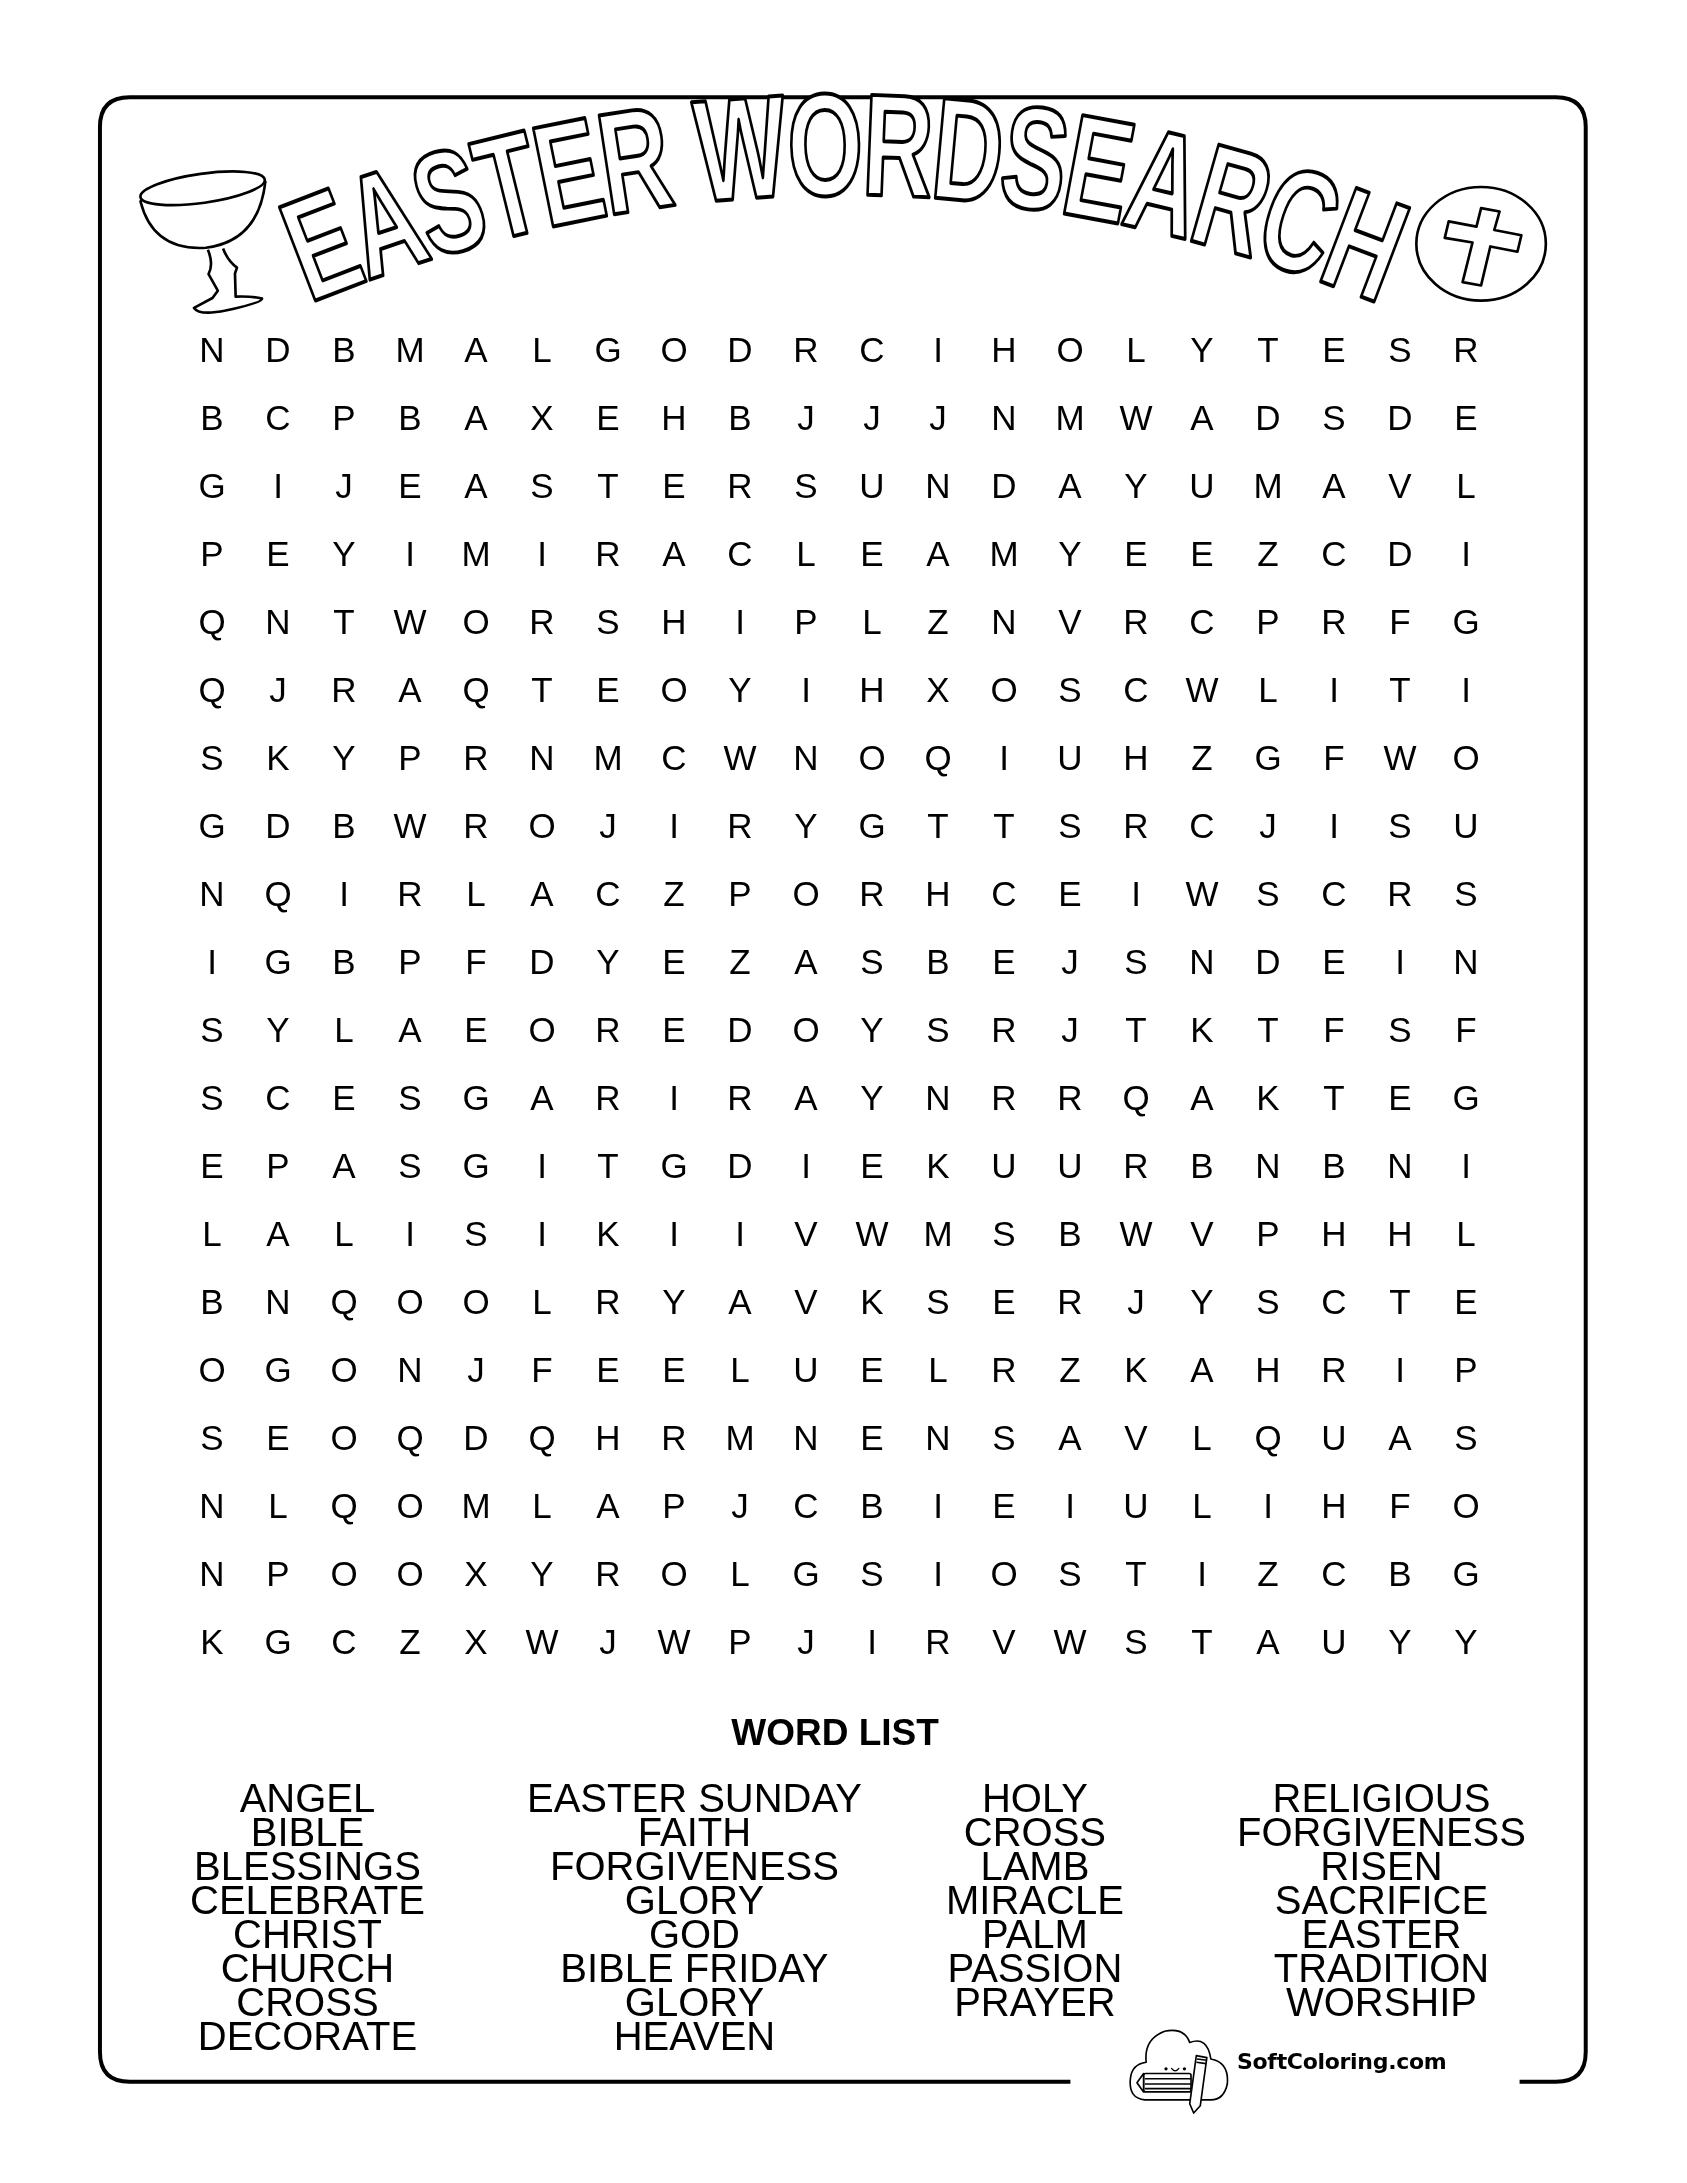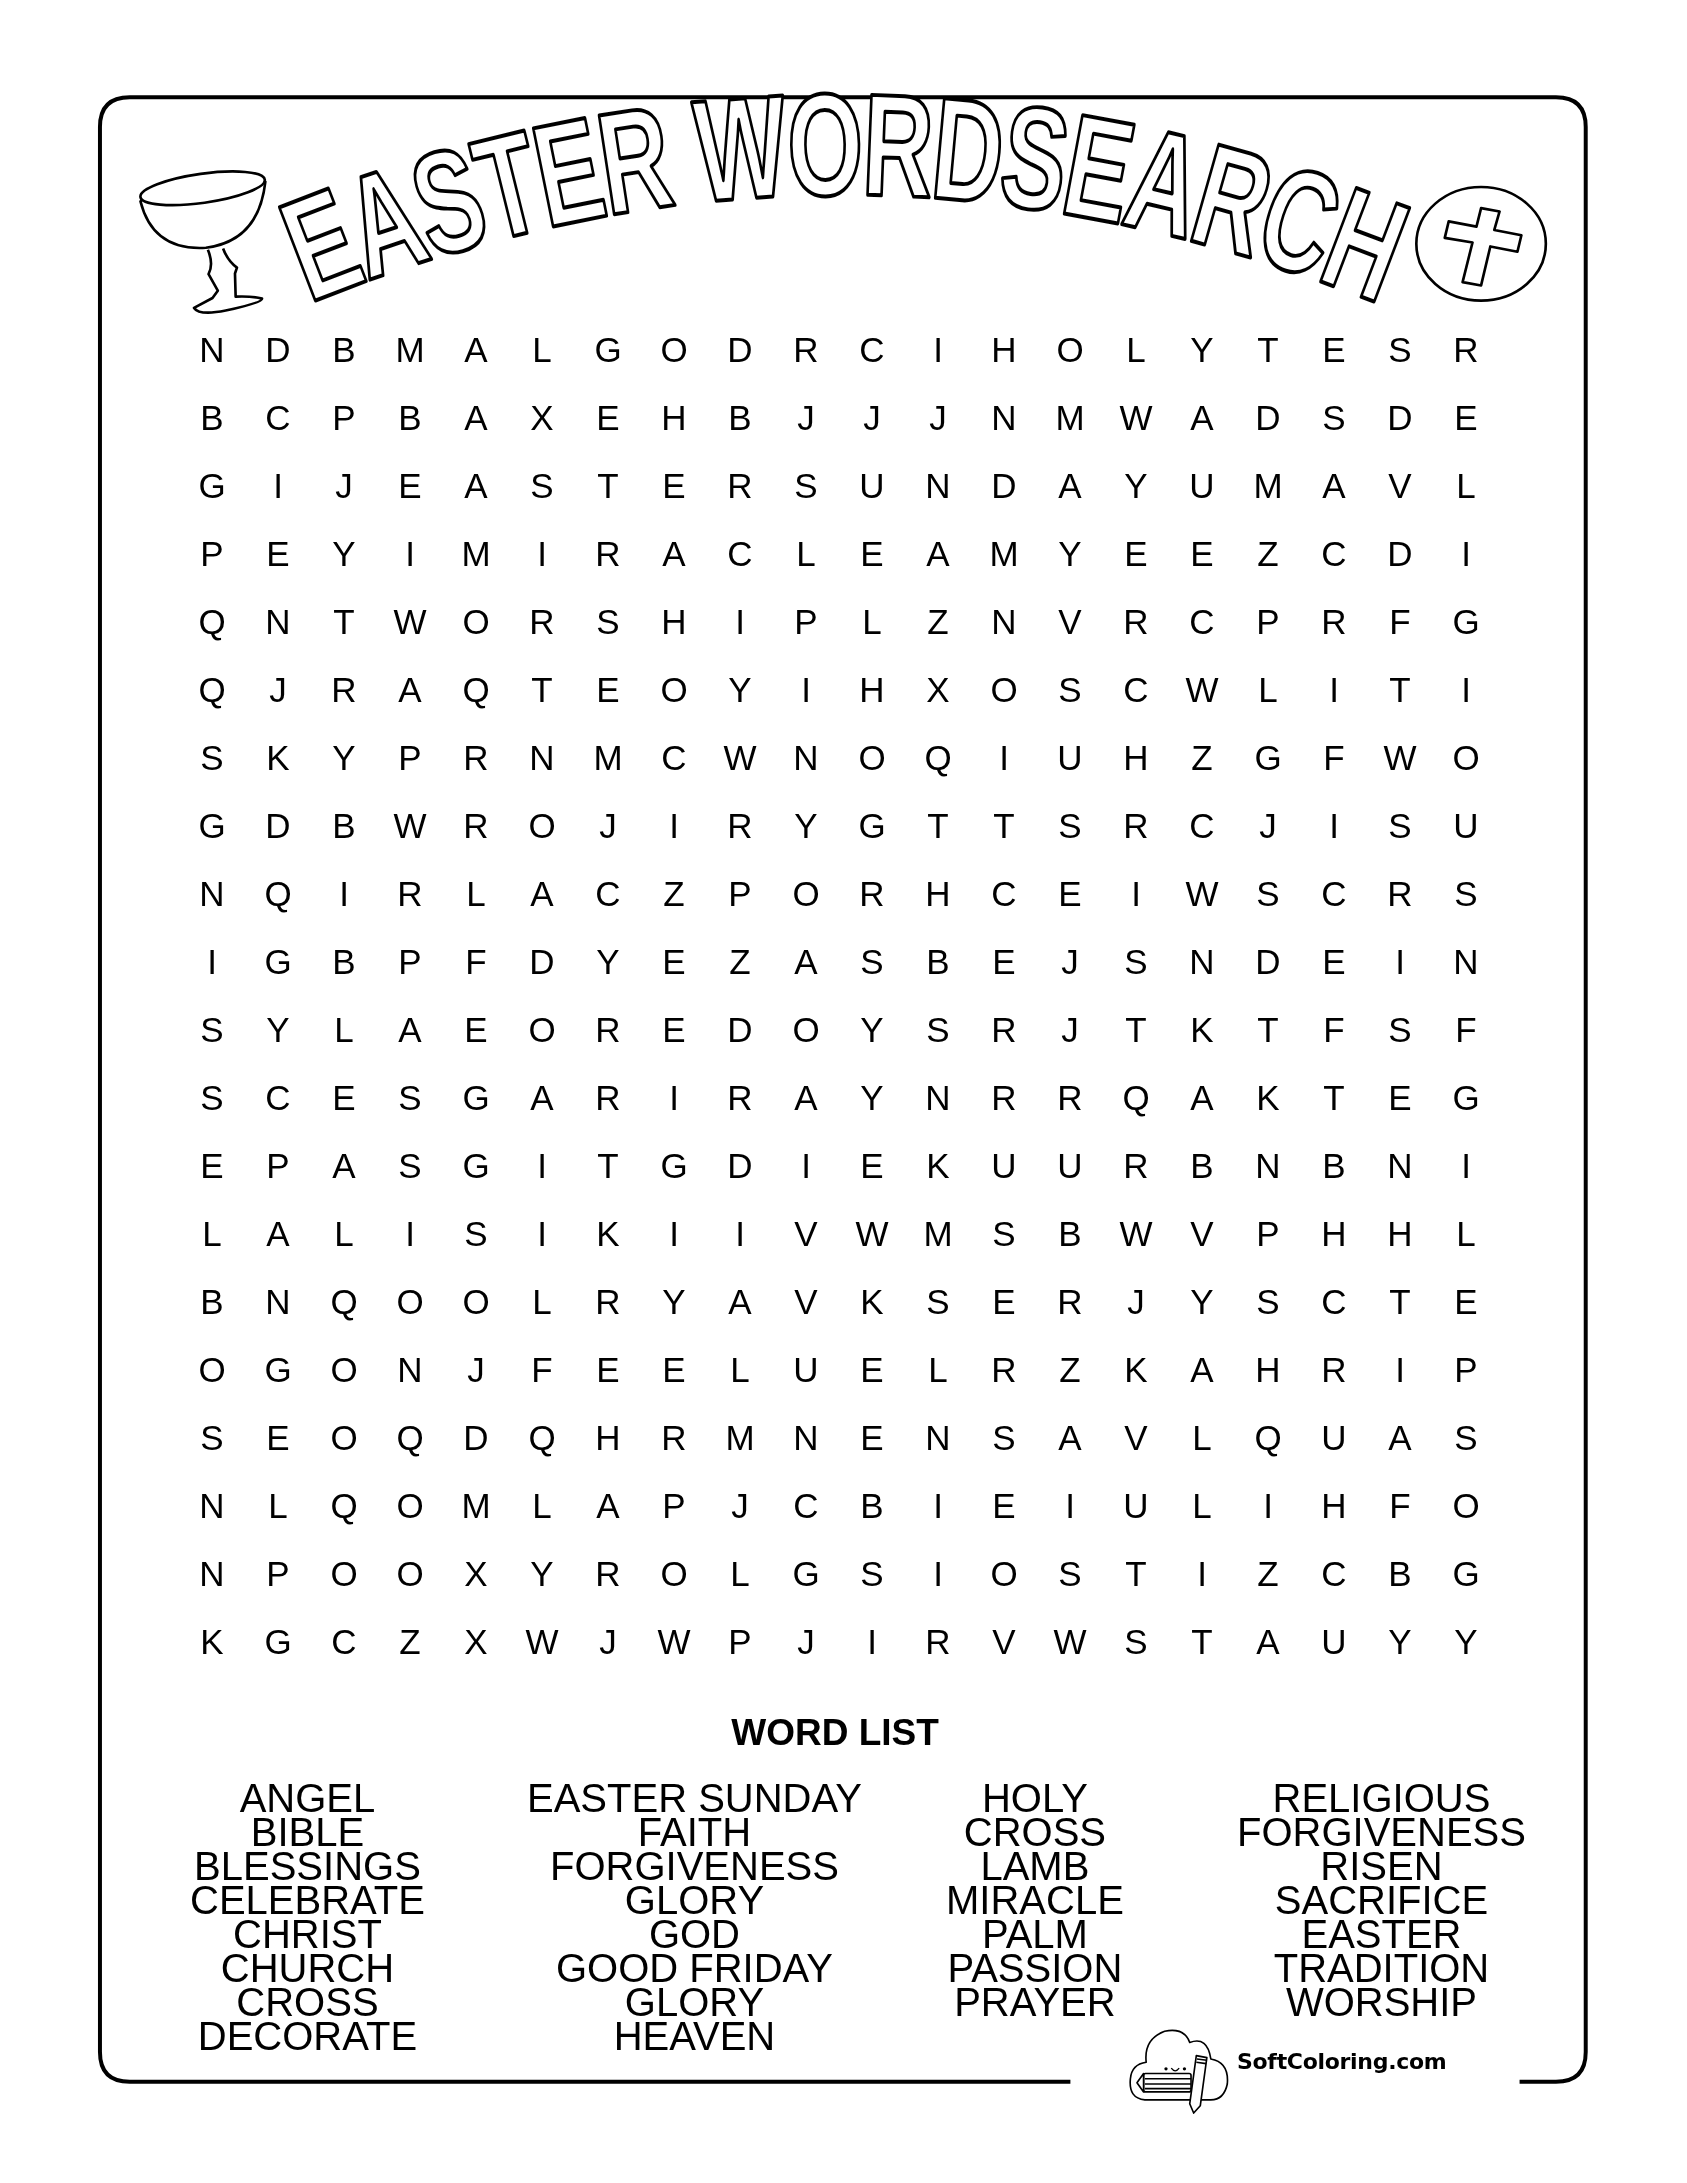--- a/index.html
+++ b/index.html
@@ -459,21 +459,21 @@
     <div class="wl-item">CHURCH</div>
     <div class="wl-item">CROSS</div>
     <div class="wl-item">DECORATE</div>
   </div>
 <div class="wl-col" style="left:527px;" id="wl1">
     <div class="wl-item">EASTER SUNDAY</div>
     <div class="wl-item">FAITH</div>
     <div class="wl-item">FORGIVENESS</div>
     <div class="wl-item">GLORY</div>
     <div class="wl-item">GOD</div>
-    <div class="wl-item">GOOD FRIDAY</div>
+    <div class="wl-item">BIBLE FRIDAY</div>
     <div class="wl-item">GLORY</div>
     <div class="wl-item">HEAVEN</div>
   </div>
 <div class="wl-col" style="left:946px;" id="wl2">
     <div class="wl-item">HOLY</div>
     <div class="wl-item">CROSS</div>
     <div class="wl-item">LAMB</div>
     <div class="wl-item">MIRACLE</div>
     <div class="wl-item">PALM</div>
     <div class="wl-item">PASSION</div>

